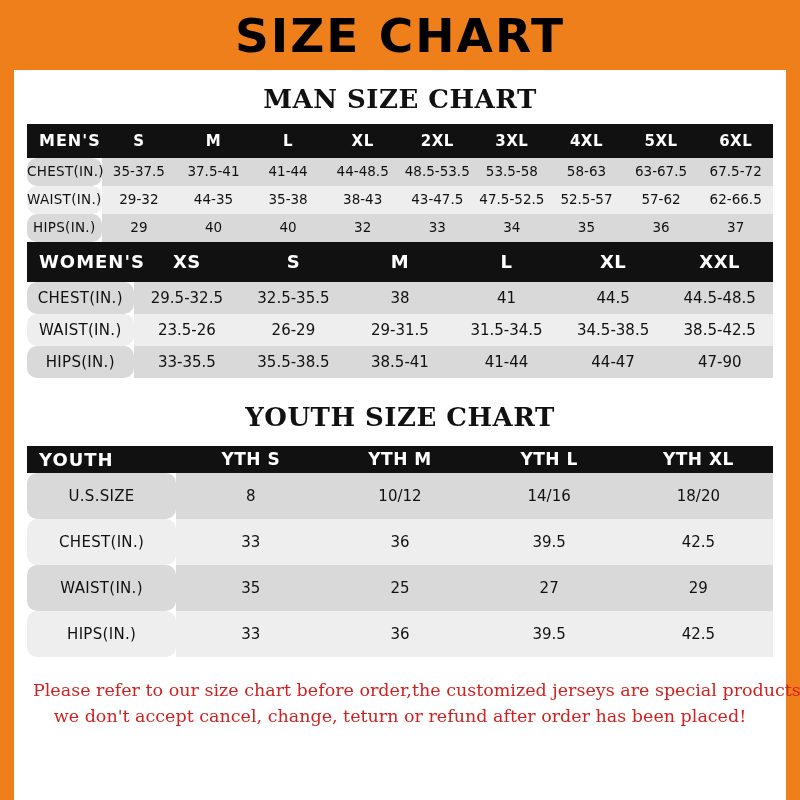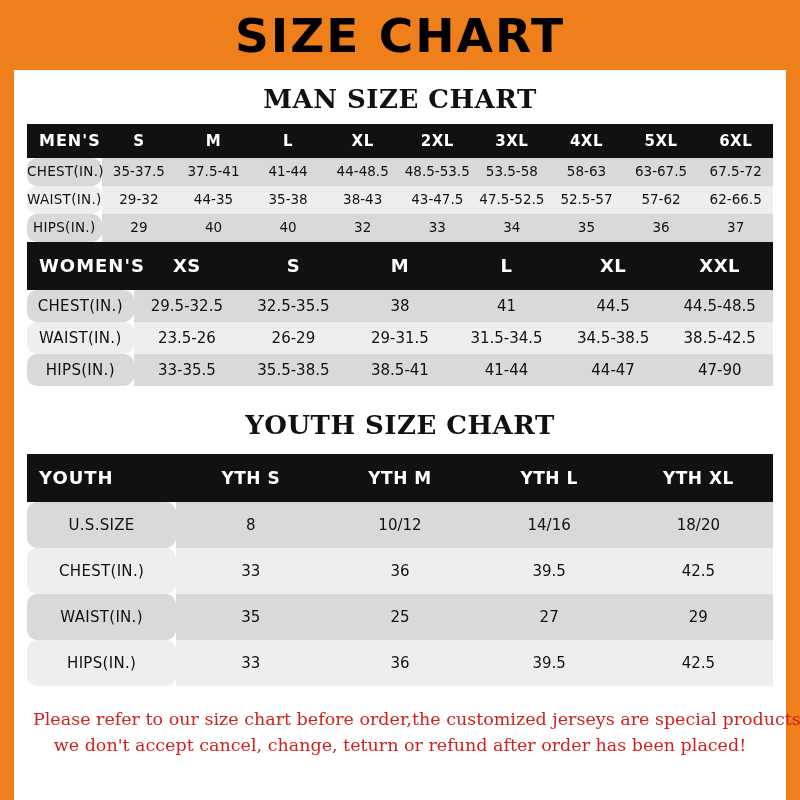--- a/index.html
+++ b/index.html
@@ -88,27 +88,27 @@
     font-size: 13.5px;
     color: #111111;
   }
   .rowlabel-cell {
     font-size: 13.5px;
     letter-spacing: 0.3px;
     border-radius: 10px;
   }
 
   
-  .women .hdr-row td { height: 48px; font-size: 18px; }
+  .women .hdr-row td { height: 40px; font-size: 18px; }
   .women .hdr-row td.rowlabel { font-size: 18px; }
   .women .band-a td, .women .band-b td { height: 32px; font-size: 15px; }
   .women .rowlabel-cell { font-size: 15px; }
 
   
-  .youth .hdr-row td { height: 48px; font-size: 17px; }
+  .youth .hdr-row td { height: 27px; font-size: 17px; }
   .youth .hdr-row td.rowlabel { font-size: 18px; }
   .youth .band-a td, .youth .band-b td { height: 46px; font-size: 15px; }
   .youth .rowlabel-cell { font-size: 15px; }
 
   .footer-note {
     margin-top: 20px;
     padding: 0 6px;
     text-align: center;
     color: #d21f1f;
     font-family: "DejaVu Serif", serif;

